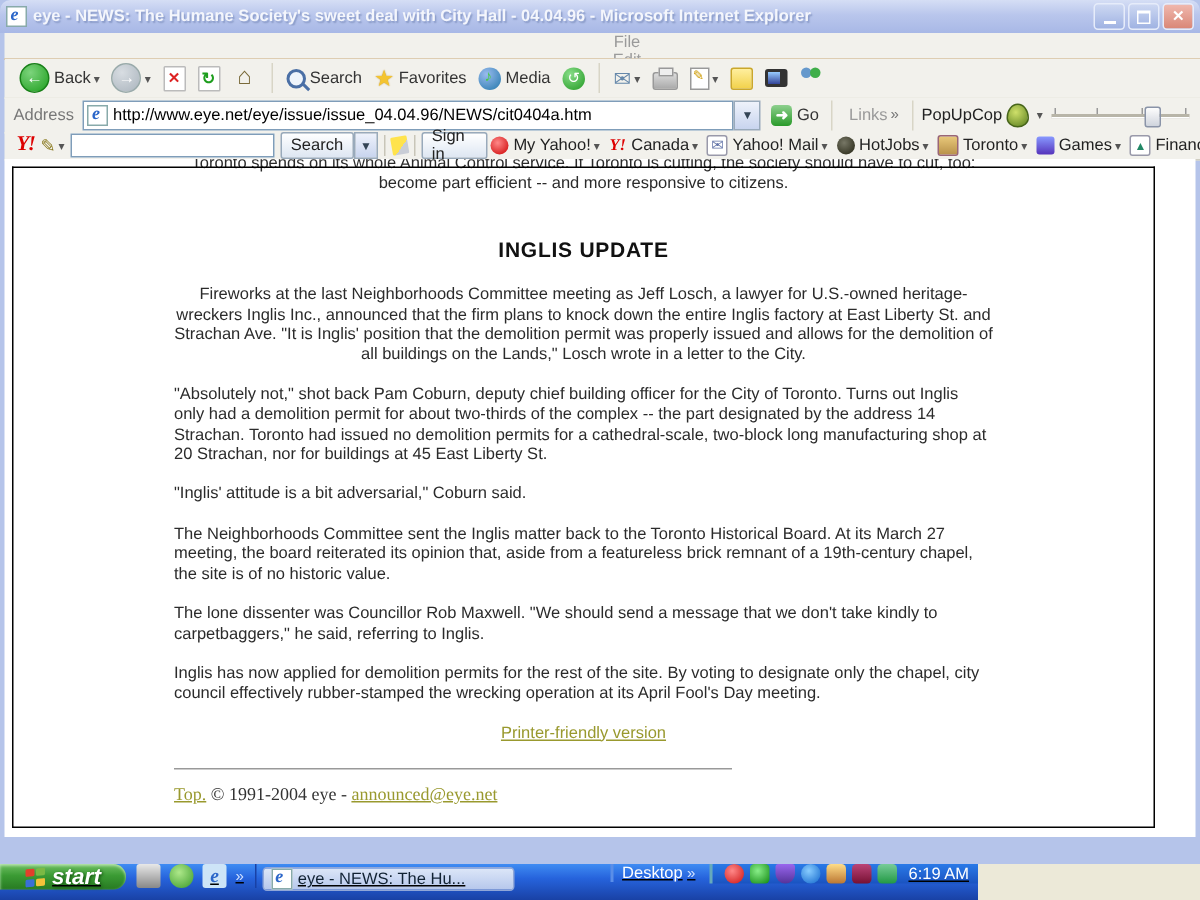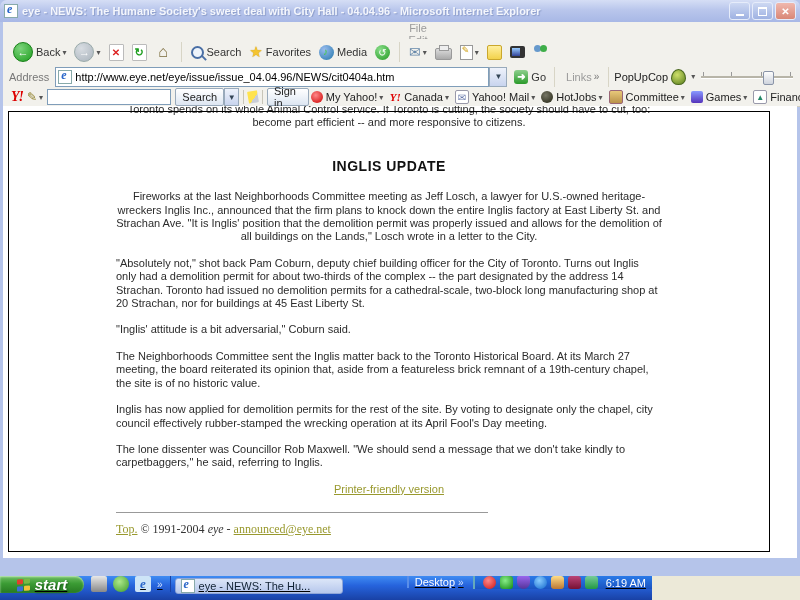--- a/index.html
+++ b/index.html
@@ -115,21 +115,21 @@
   #fl-bottom{left:5px;right:27px;bottom:6px;height:1px;}
   #article{position:absolute;left:6px;right:28px;top:-3px;font-size:11px;line-height:13.4px;color:#2b2b2b;}
   #article .col{width:546px;margin:0 auto;}
   #article p{margin:0 0 13px 0;}
   #article h1{font-size:14px;text-align:center;margin:30px 0 17px 0;color:#111;letter-spacing:.5px;}
   .centered{text-align:center;}
   a.olive{color:#99992e;text-decoration:underline;}
   #printer-line{text-align:center;margin:15px 0 0 0;}
   #foot-hr{border:none;border-top:1px solid #999;width:372px;margin:16px 0 0 0;}
   #footer{margin-top:9px;font:12px "Liberation Serif",serif;color:#333;}
-  #footer .brand{font-style:italic;}
+  #footer .brand{}
 
   
   #scrollbar{position:absolute;right:3px;top:106px;width:18px;height:452px;background:#f4f3ee;}
   .sb-btn{position:absolute;left:0;width:18px;height:17px;background:linear-gradient(#fdfdfd,#cdd6ec);border:1px solid #9badd0;
     border-radius:2px;display:flex;align-items:center;justify-content:center;color:#4d6185;font-size:7px;box-sizing:border-box;}
   #sb-up{top:0;} #sb-down{bottom:0;}
   #sb-thumb{position:absolute;left:0;top:330px;width:18px;height:104px;background:linear-gradient(90deg,#fdfdfd,#cdd6ec);
     border:1px solid #9badd0;border-radius:2px;box-sizing:border-box;}
   #sb-thumb::before{content:"≡";position:absolute;left:5px;top:44px;color:#9badd0;font-size:10px;}
 
@@ -322,21 +322,21 @@
       <span>Yahoo! Mail</span>
       <span class="chev-d">▾</span>
     </span>
     <span class="yitem">
       <span class="yic hj"></span>
       <span>HotJobs</span>
       <span class="chev-d">▾</span>
     </span>
     <span class="yitem">
       <span class="yic sh"></span>
-      <span>Committee</span>
+      <span>Toronto</span>
       <span class="chev-d">▾</span>
     </span>
     <span class="yitem">
       <span class="yic gm"></span>
       <span>Games</span>
       <span class="chev-d">▾</span>
     </span>
     <span class="yitem">
       <span class="yic fi">▲</span>
       <span>Finance</span>
@@ -348,22 +348,22 @@
 
   <div id="content">
     <div id="article">
       <div class="col">
         <p class="centered">Toronto spends on its whole Animal Control service. If Toronto is cutting, the society should have to cut, too: become part efficient -- and more responsive to citizens.</p>
         <h1>INGLIS UPDATE</h1>
         <p class="centered">Fireworks at the last Neighborhoods Committee meeting as Jeff Losch, a lawyer for U.S.-owned heritage-wreckers Inglis Inc., announced that the firm plans to knock down the entire Inglis factory at East Liberty St. and Strachan Ave. "It is Inglis' position that the demolition permit was properly issued and allows for the demolition of all buildings on the Lands," Losch wrote in a letter to the City.</p>
         <p>"Absolutely not," shot back Pam Coburn, deputy chief building officer for the City of Toronto. Turns out Inglis only had a demolition permit for about two-thirds of the complex -- the part designated by the address 14 Strachan. Toronto had issued no demolition permits for a cathedral-scale, two-block long manufacturing shop at 20 Strachan, nor for buildings at 45 East Liberty St.</p>
         <p>"Inglis' attitude is a bit adversarial," Coburn said.</p>
         <p>The Neighborhoods Committee sent the Inglis matter back to the Toronto Historical Board. At its March 27 meeting, the board reiterated its opinion that, aside from a featureless brick remnant of a 19th-century chapel, the site is of no historic value.</p>
+        <p>The lone dissenter was Councillor Rob Maxwell. "We should send a message that we don't take kindly to carpetbaggers," he said, referring to Inglis.</p>
         <p>Inglis has now applied for demolition permits for the rest of the site. By voting to designate only the chapel, city council effectively rubber-stamped the wrecking operation at its April Fool's Day meeting.</p>
-        <p>The lone dissenter was Councillor Rob Maxwell. "We should send a message that we don't take kindly to carpetbaggers," he said, referring to Inglis.</p>
         <p id="printer-line"><a class="olive" href="#">Printer-friendly version</a></p>
         <hr id="foot-hr">
         <div id="footer">
           <a class="olive" href="#">Top.</a>
           <span>© 1991-2004</span>
           <span class="brand">eye</span>
           <span>-</span>
           <a class="olive" href="#">announced@eye.net</a>
         </div>
       </div>

